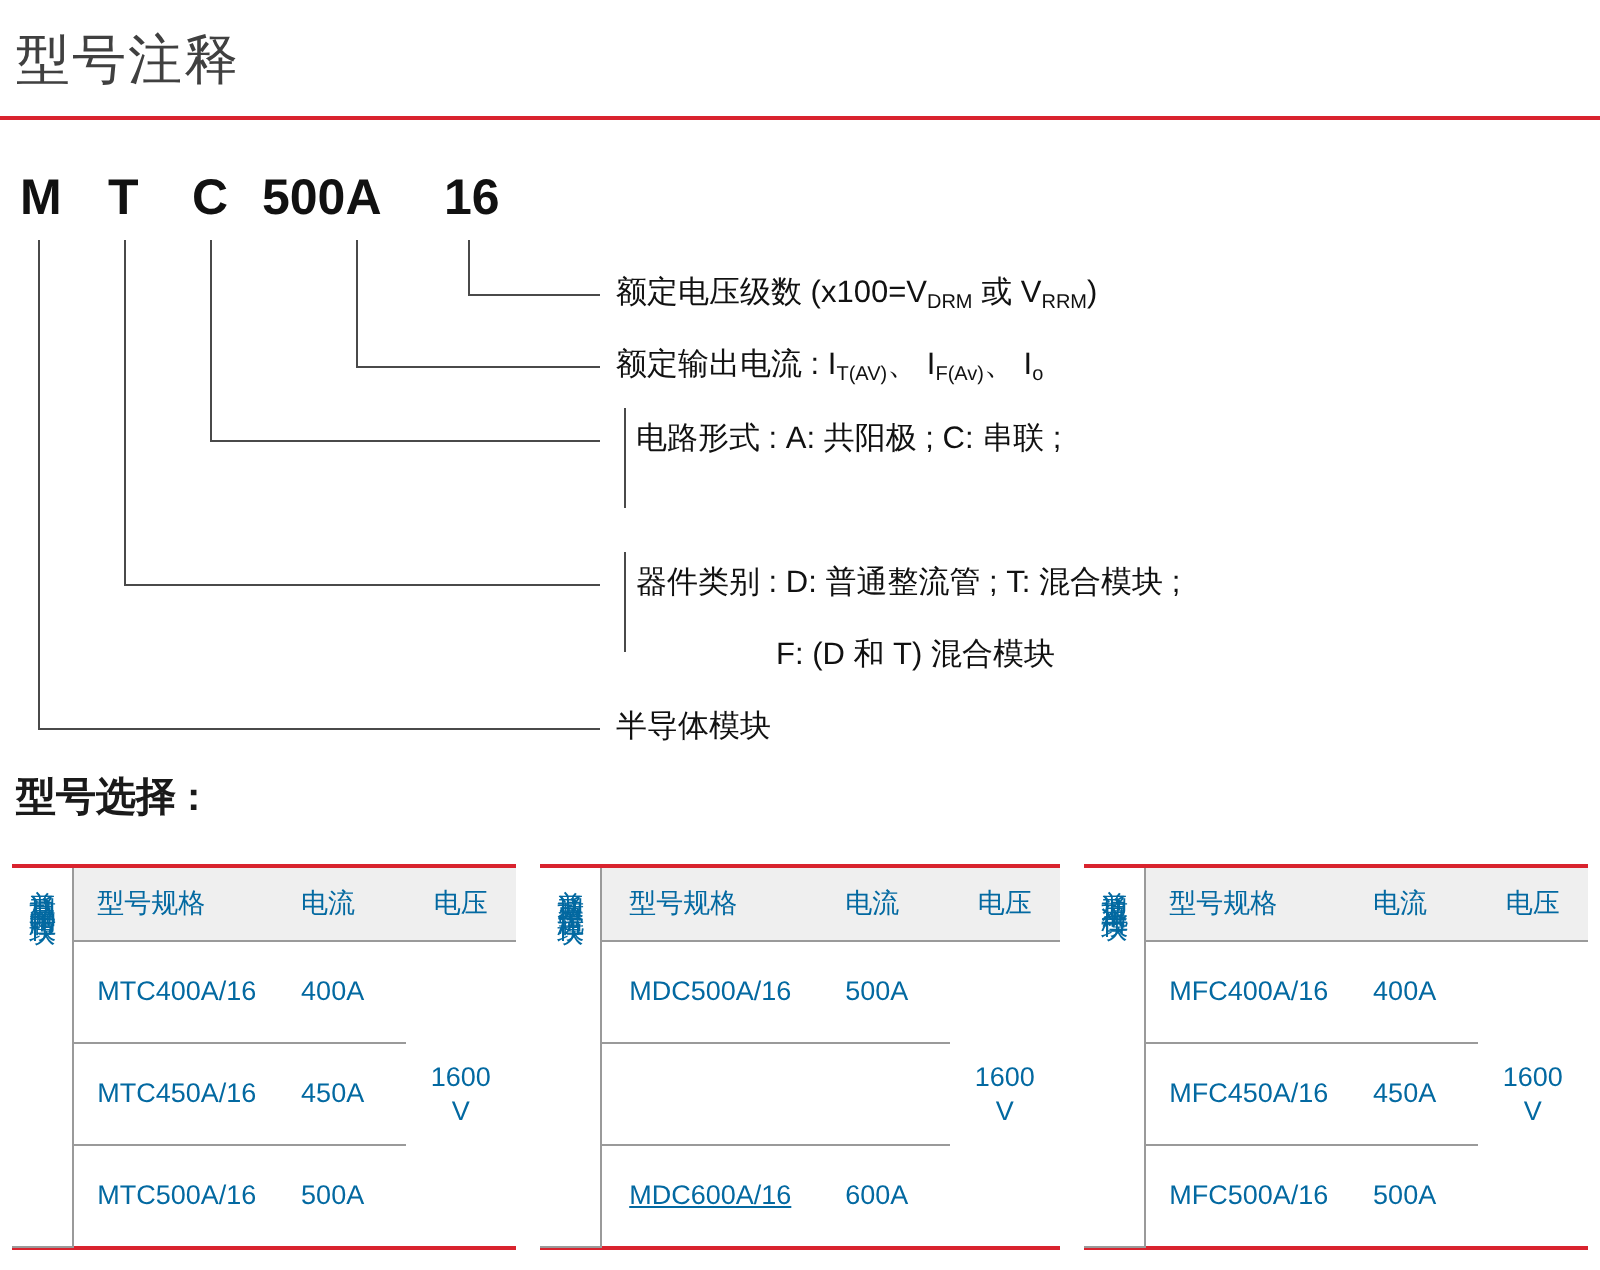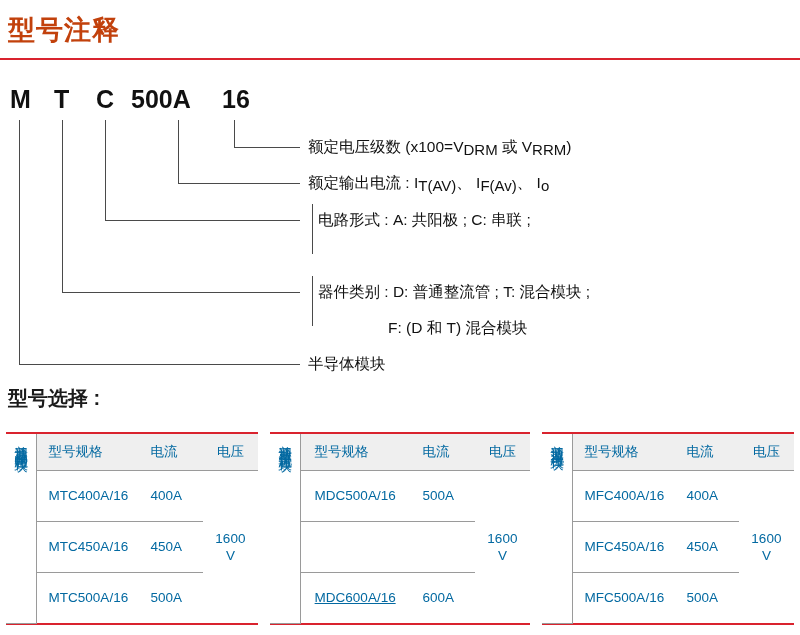--- a/index.html
+++ b/index.html
@@ -12,23 +12,23 @@
     position: relative;
     overflow: hidden;
   }
   .page { position: relative; width: 800px; height: 635px; }
 
   
   .title {
     position: absolute;
     left: 8px; top: 12px;
     font-size: 27px;
-    font-weight: bold;
+    font-weight: normal;
     letter-spacing: 1px;
-    color: #c2410c;
+    color: #404040;
   }
   .title-rule {
     position: absolute;
     left: 0; top: 58px;
     width: 800px; height: 2px;
     background: #d9232e;
   }
 
   
   .code-row { position: absolute; top: 84px; left: 0; width: 800px; height: 34px; }
@@ -50,21 +50,21 @@
   .hline { position: absolute; height: 1px; background: #4a4a4a; }
 
   
   .ann {
     position: absolute;
     font-size: 15.5px;
     color: #111;
     white-space: nowrap;
     line-height: 20px;
   }
-  .ann sub { font-size: 15px; vertical-align: -3px; }
+  .ann sub { font-size: 10px; vertical-align: -3px; }
 
   
   .select-title {
     position: absolute;
     left: 8px; top: 385px;
     font-size: 20px;
     font-weight: bold;
   }
 
   

